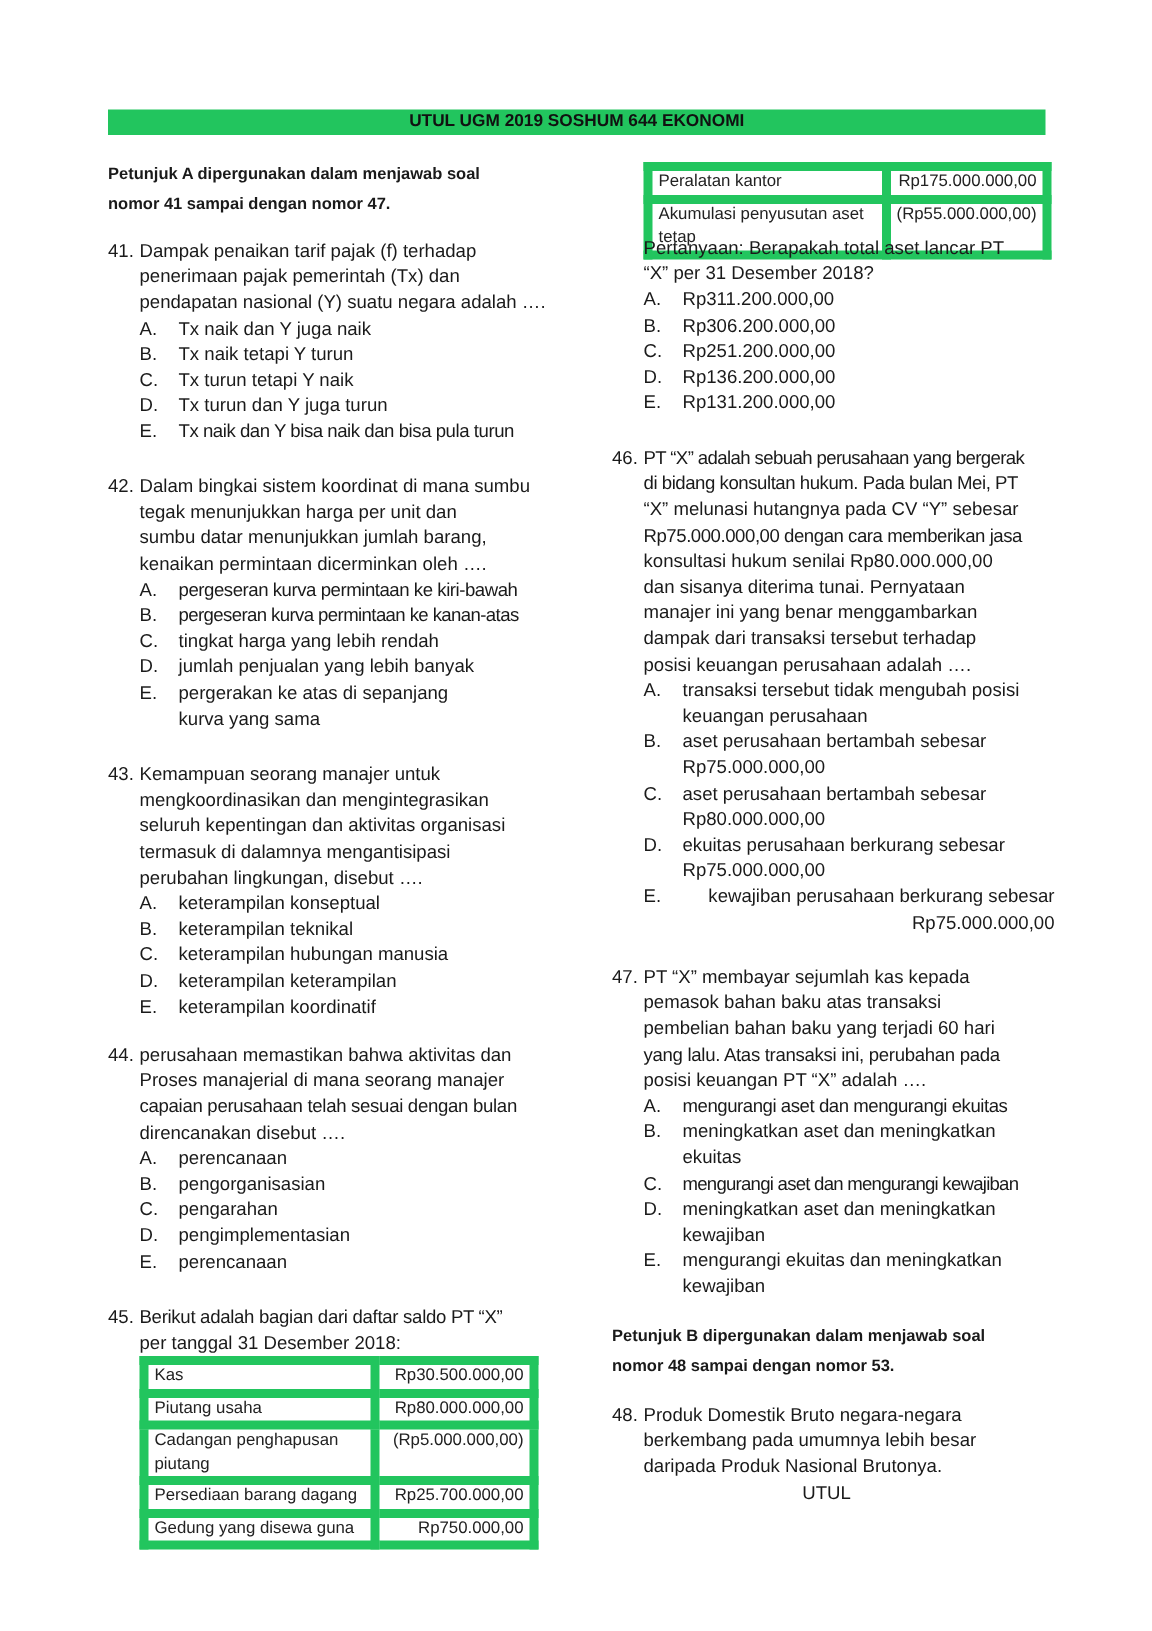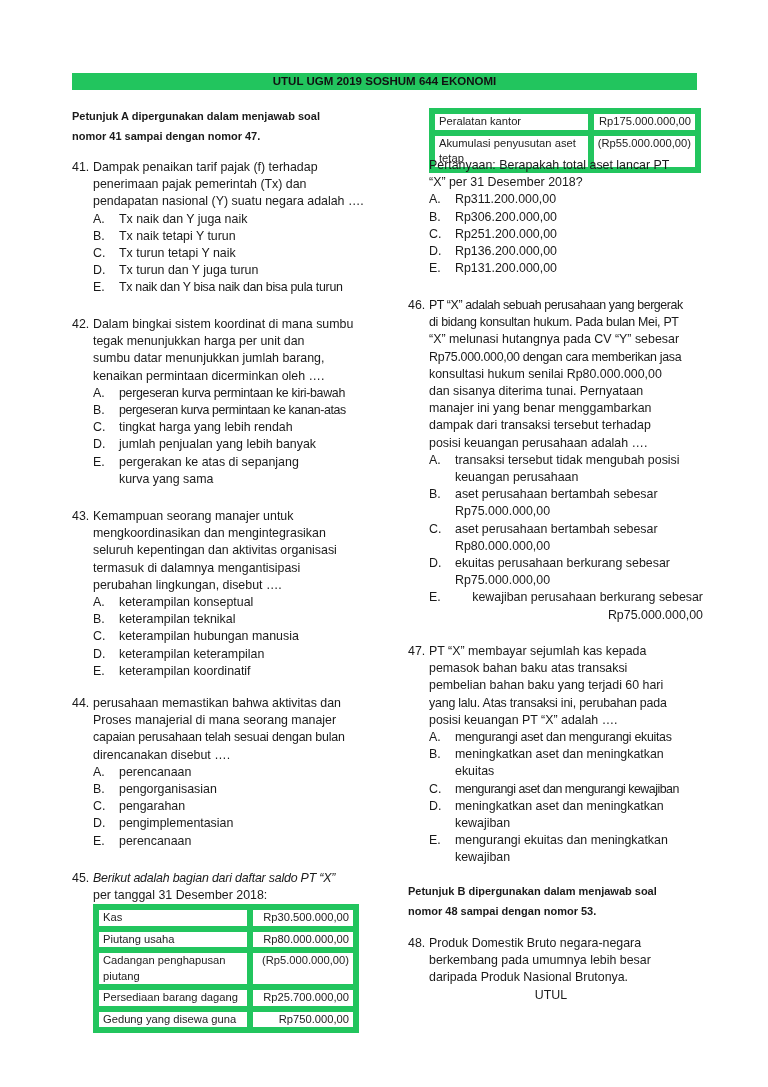--- a/index.html
+++ b/index.html
@@ -169,21 +169,21 @@
             <span class="opt-text">perencanaan</span>
           </div>
       </div>
     </div>
   </div>
 
   <div class="block q" style="top:870px; width:300px;">
     <div class="q-row">
       <span class="q-num">45.</span>
       <div class="q-body">
-        <div style="letter-spacing:-0.2px;font-style:italic;">Berikut adalah bagian dari daftar saldo PT “X”</div>
+        <div style="letter-spacing:-0.2px;">Berikut adalah bagian dari daftar saldo PT “X”</div>
         <div>per tanggal 31 Desember 2018:</div>
         <table class="ledger" style="width:266px;">
           <tbody>
               <tr>
             <td>Kas</td>
             <td class="amt">Rp30.500.000,00</td>
           </tr>
           <tr>
             <td>Piutang usaha</td>
             <td class="amt">Rp80.000.000,00</td>

